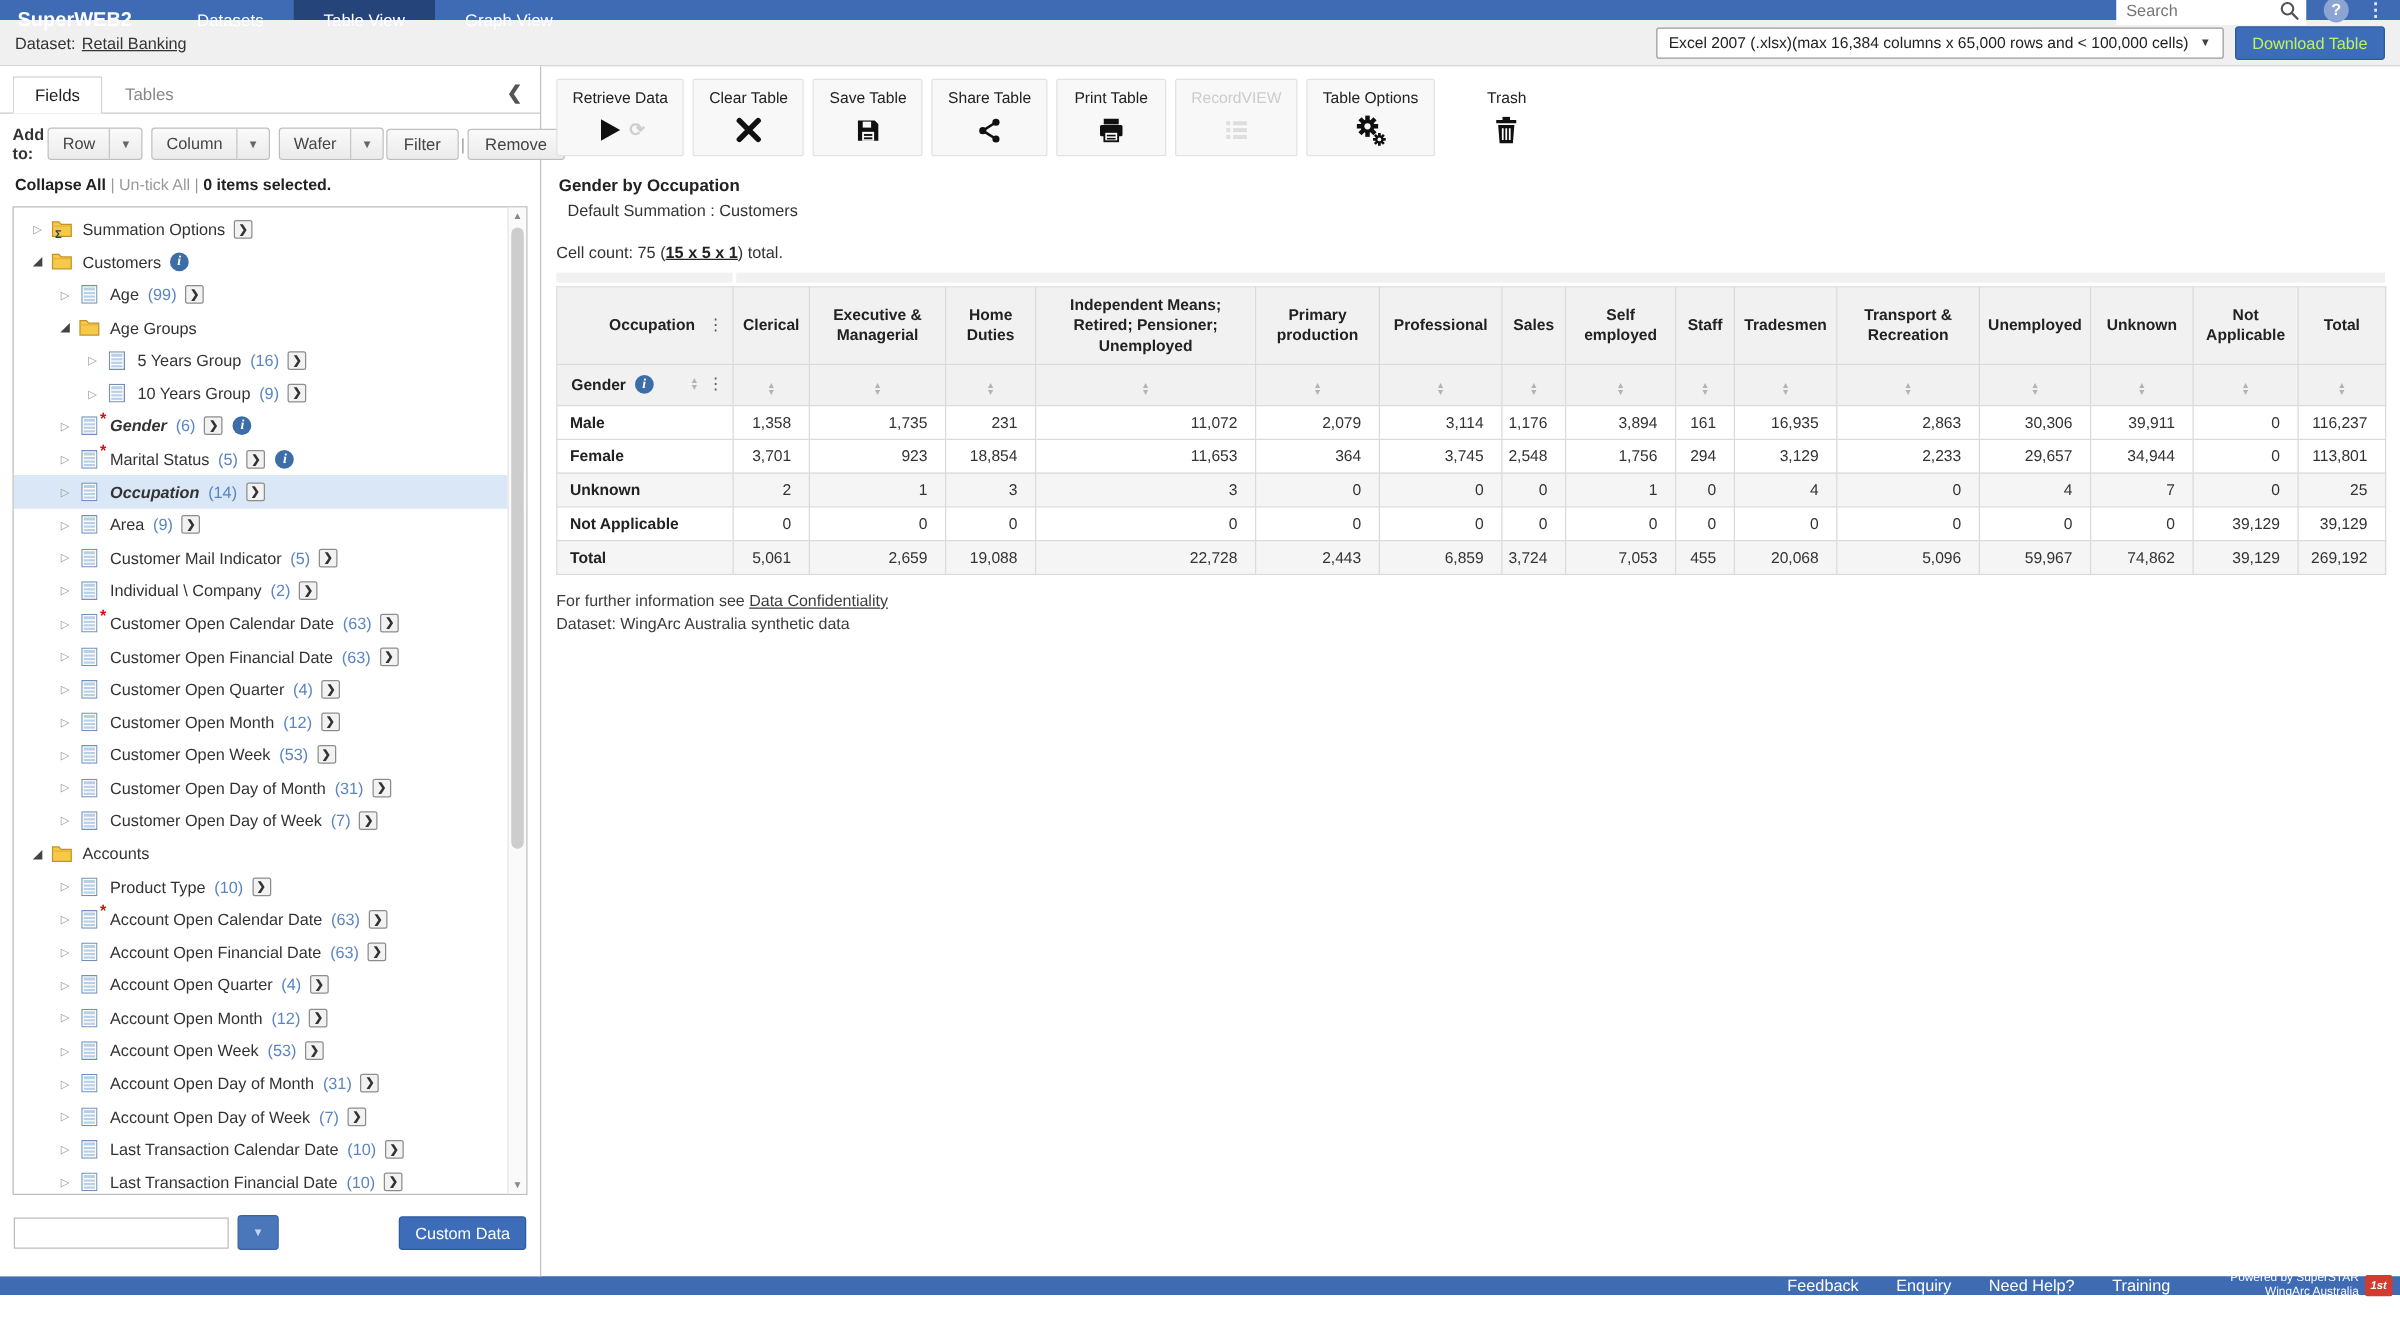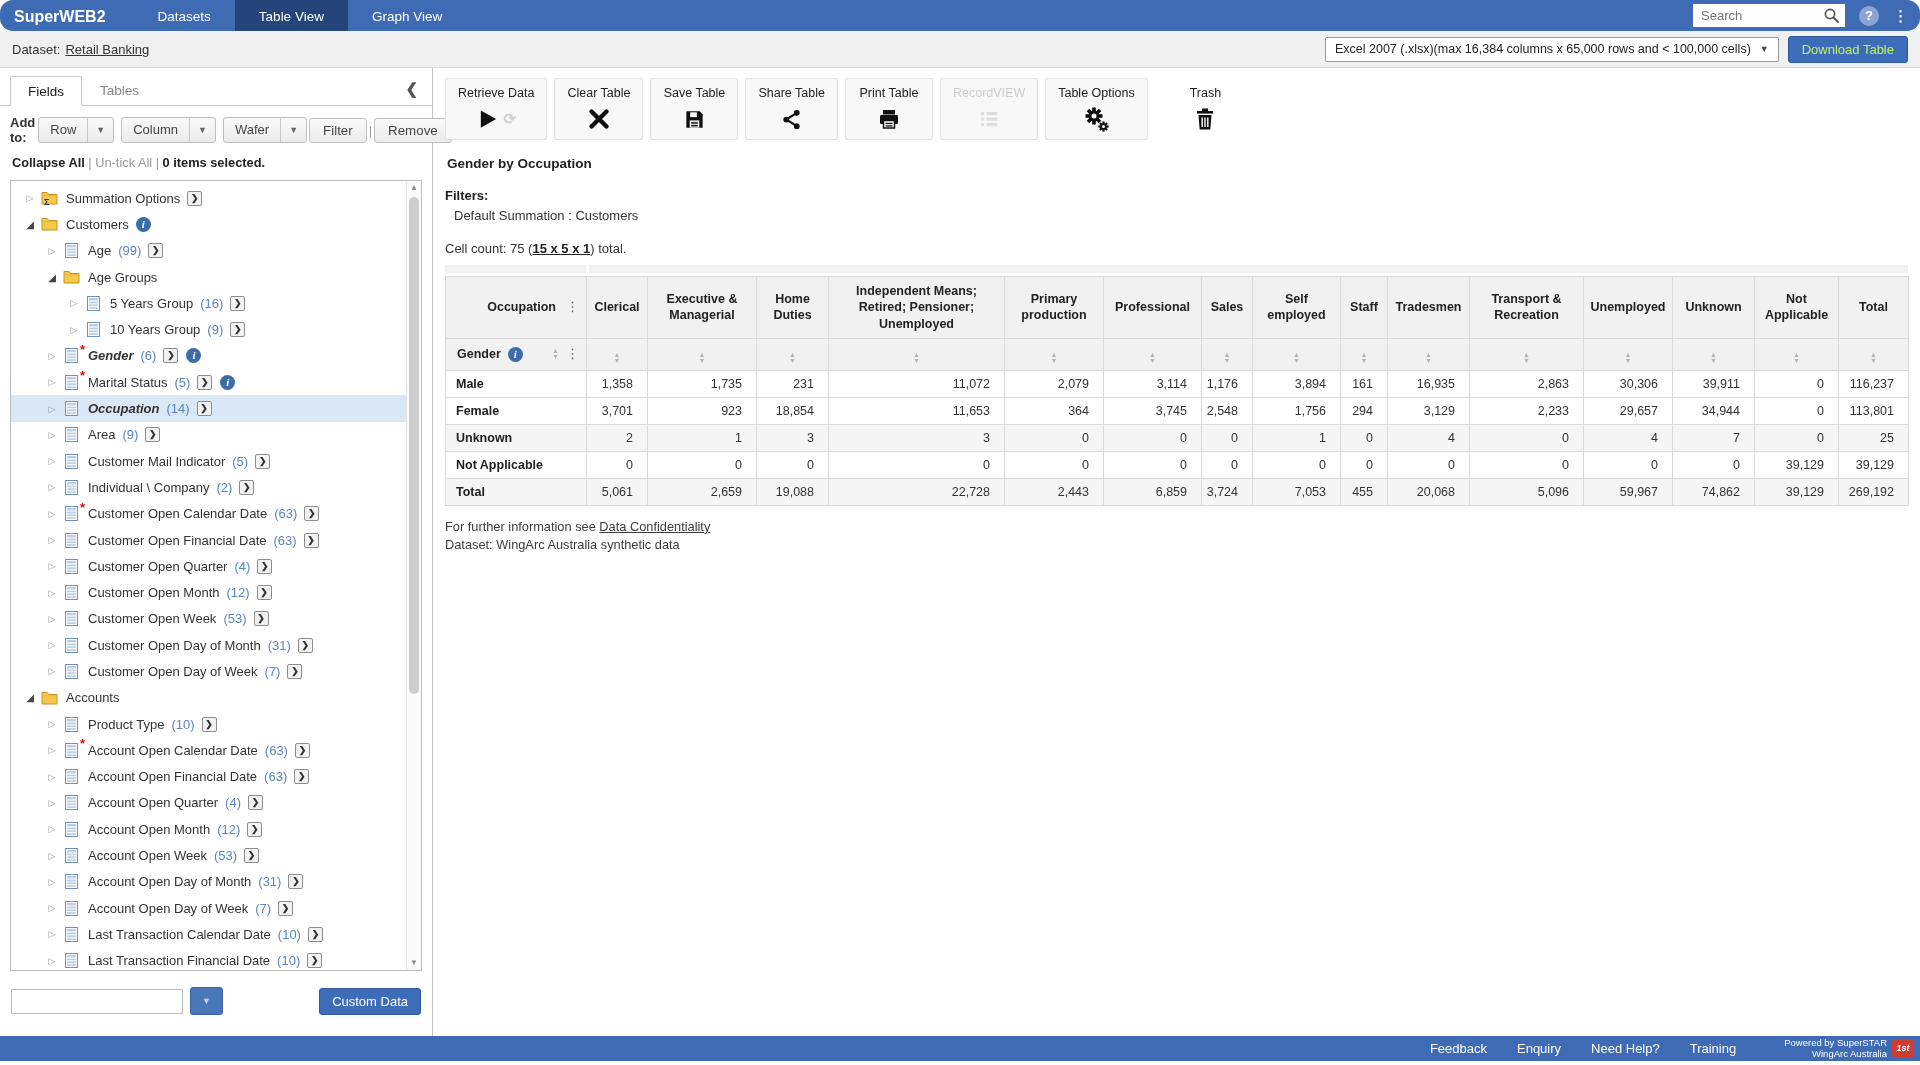--- a/index.html
+++ b/index.html
@@ -2,21 +2,21 @@
 <html><head>
 <meta charset="utf-8">
 <style>
   * { box-sizing: border-box; }
   html,body { margin:0; padding:0; }
   body {
     width:1920px; height:1065px; overflow:hidden;
     font-family:"Liberation Sans", sans-serif; font-size:13px; color:#333; background:#fff;
   }
   
-  .navbar { height:31px; background:#3e6bb4; display:flex; align-items:stretch; color:#fff;border-radius:13px; }
+  .navbar { height:16px; background:#3e6bb4; display:flex; align-items:stretch; color:#fff; }
   .brand { font-weight:bold; font-size:16px; line-height:33px; padding:0 28px 0 14px; }
   .nav-tabs { display:flex; }
   .nav-tab { line-height:33px; padding:0 24px; font-size:13.5px; cursor:pointer; }
   .nav-tab.active { background:#25457a; }
   .nav-right { margin-left:auto; display:flex; align-items:center; gap:14px; padding-right:12px; }
   .search-wrap { position:relative; }
   .search-input { width:152px; height:23px; border:none; font-size:13px; padding:0 26px 0 8px; font-family:inherit; color:#c2410c; }
   .search-icon { position:absolute; right:5px; top:3px; }
   .help-icon { width:20px; height:20px; border-radius:50%; background:#8ba4d4; color:#fff; font-weight:bold; text-align:center; line-height:20px; font-size:13px; }
   .kebab-white { color:#dfe7f4; font-size:15px; font-weight:bold; letter-spacing:0; line-height:33px; }
@@ -97,21 +97,21 @@
   .gf-space { flex:1; }
   .sort { display:inline-flex; flex-direction:column; align-items:center; color:#b3b3b3; font-size:7px; line-height:6px; cursor:pointer; }
   th.rowlabel { text-align:left; font-weight:bold; padding:5px 10px; background:#fff; color:#222; }
   td.val { text-align:right; padding:5px 14px 5px 4px; color:#333; background:#fff; }
   tr.shaded th.rowlabel, tr.shaded td.val { background:#f5f5f5; }
   tr.total th, tr.total td { border-top:1px solid #bfbfbf; }
   table.data tbody tr { height:27px; }
   .footnote { margin-top:12px; font-size:12.8px; color:#3c3c3c; line-height:1.45; }
   .footnote a { color:#3c3c3c; text-decoration:underline; cursor:pointer; }
   
-  .footer { height:25px; background:#3e6bb4; display:flex; align-items:center; color:#fff; }
+  .footer { height:15px; background:#3e6bb4; display:flex; align-items:center; color:#fff; }
   .footer-links { margin-left:auto; display:flex; gap:30px; font-size:13px; margin-right:48px; }
   .footer-links span { cursor:pointer; }
   .powered { text-align:right; font-size:9.5px; line-height:1.15; margin-right:5px; }
   .logo-1st { width:22px; height:17px; background:#d23b30; color:#fff; font-size:9px; font-weight:bold; font-style:italic; text-align:center; line-height:17px; border-radius:2px; margin-right:6px; }
 </style>
 </head>
 <body>
 
 <div class="navbar">
   <div class="brand">SuperWEB2</div>
@@ -743,21 +743,20 @@
             <svg width="22" height="24" viewBox="0 0 22 24">
               <rect x="8" y="1.5" width="6" height="2.5" fill="#101010"></rect>
               <rect x="3" y="4" width="16" height="2.6" fill="#101010"></rect>
               <path d="M4.5 8h13l-1.2 14.5H5.7z" fill="#101010"></path>
               <path d="M8.2 10.5v9.5M11 10.5v9.5M13.8 10.5v9.5" stroke="#fff" stroke-width="1.4"></path>
             </svg>
           </div>
         </div>
       </div>
     <div class="page-title">Gender by Occupation</div>
-    <div class="filters-label">Filters:</div>
     <div class="filters-value">Default Summation : Customers</div>
     <div class="cellcount"><span>Cell count: 75 (</span><span class="cellcount-link">15 x 5 x 1</span><span>) total.</span></div>
 
     <div class="table-wrap">
       <div class="wafer-strip">
           <div class="strip-a"></div>
           <div class="strip-b"></div>
         </div>
       <table class="data" id="data-table">
           <colgroup>

